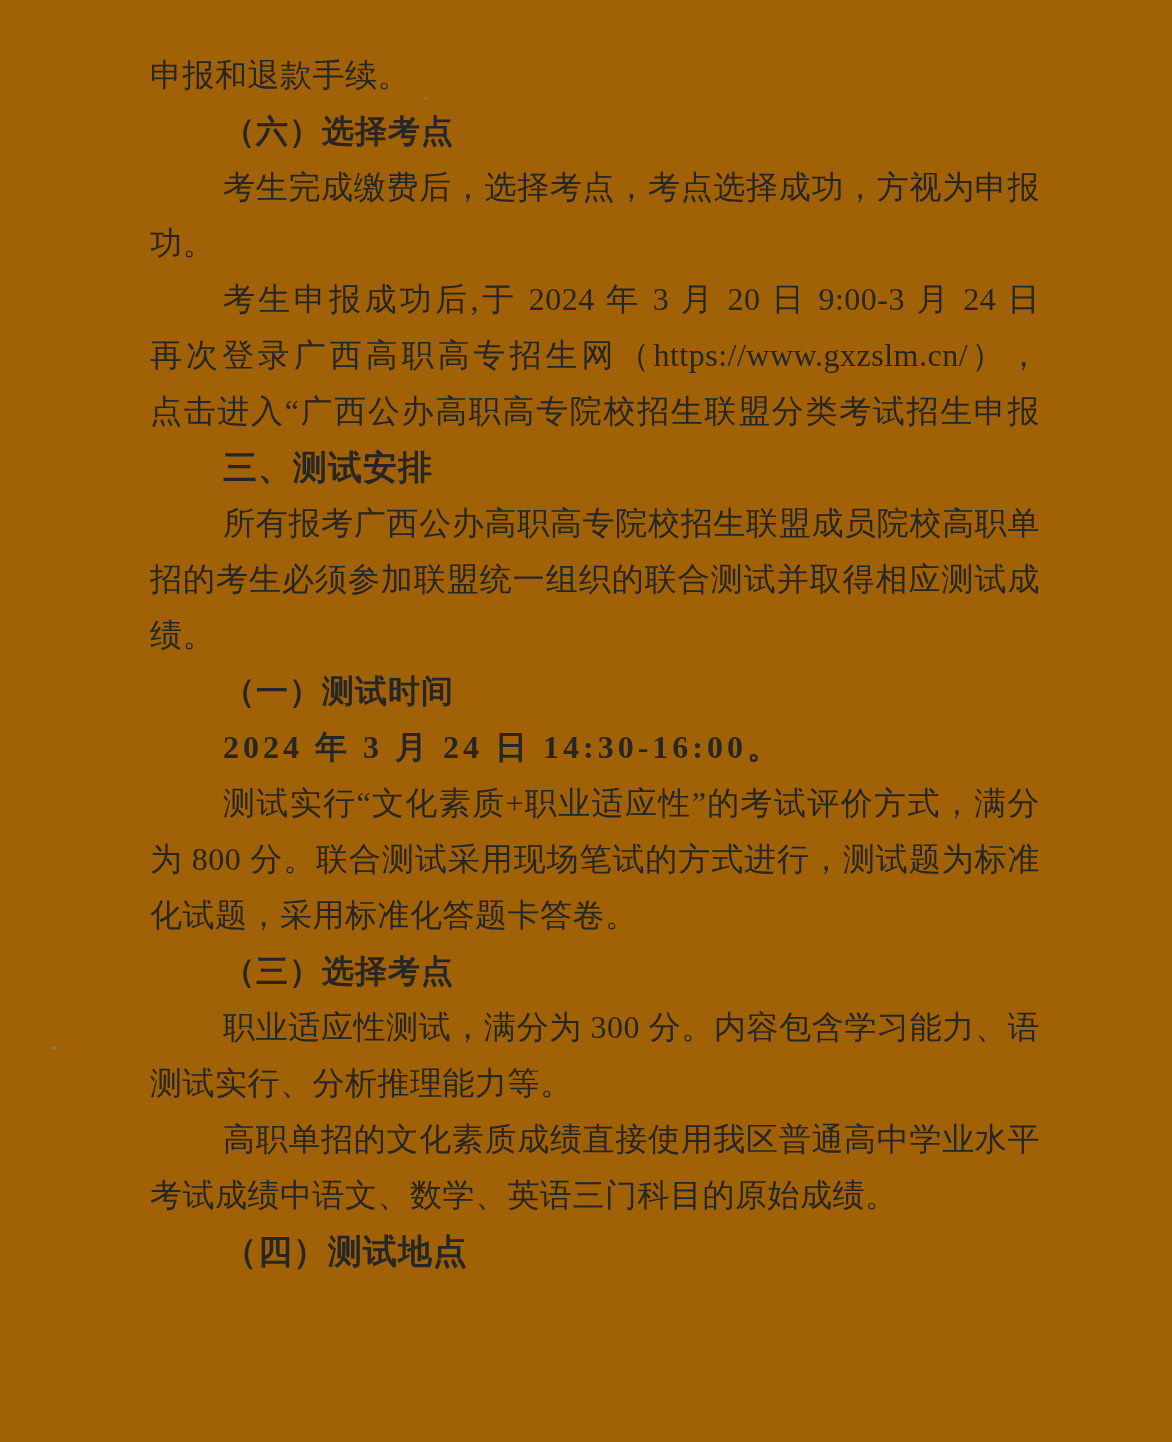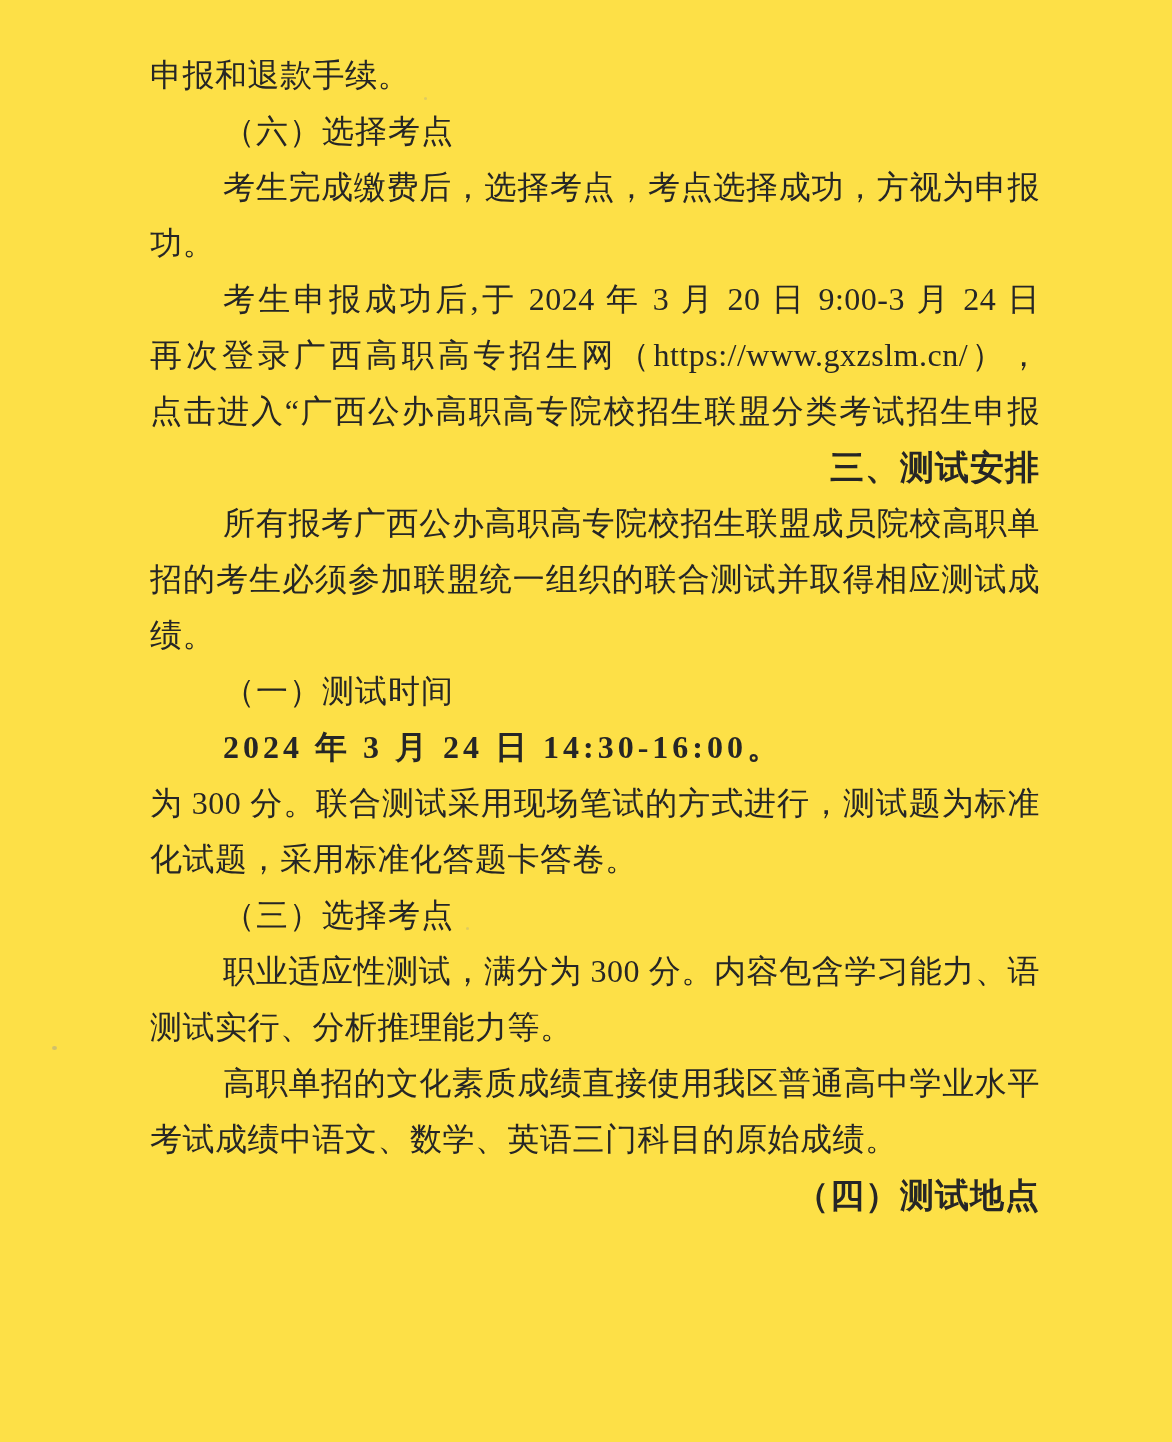--- a/index.html
+++ b/index.html
@@ -4,21 +4,21 @@
 <style>
   html, body {
     margin: 0;
     padding: 0;
     background: #ffffff;
   }
   .page {
     position: relative;
     width: 1172px;
     height: 1442px;
-    background: #fde047;
+    background: #a16207;
     overflow: hidden;
     font-family: "Liberation Serif", "DejaVu Serif", serif;
     color: #262626;
   }
   .doc {
     position: absolute;
     left: 150px;
     top: 47px;
     width: 890px;
   }
@@ -33,29 +33,28 @@
   .indent {
     text-indent: 73px;
   }
   .fill {
     white-space: normal;
     text-align: justify;
     text-align-last: justify;
     text-justify: inter-character;
   }
   .kaiti {
-    font-weight: 400;
+    font-weight: 700;
     letter-spacing: 1px;
   }
   .hei {
     font-family: "Liberation Sans", "DejaVu Sans", sans-serif;
     font-weight: 700;
     font-size: 34px;
     letter-spacing: 1px;
-    text-align: right;
   }
   .sp {
     letter-spacing: 4px;
     font-weight: bold;
   }
   .speck {
     position: absolute;
     background: #9a9a9a;
     border-radius: 50%;
     opacity: 0.45;
@@ -75,21 +74,22 @@
     <div class="ln">功。</div>
     <div class="ln indent fill">考生申报成功后,于 2024 年 3 月 20 日 9:00-3 月 24 日 9:00,</div>
     <div class="ln fill">再次登录广西高职高专招生网（https://www.gxzslm.cn/），</div>
     <div class="ln fill">点击进入“广西公办高职高专院校招生联盟分类考试招生申报系</div>
     <div class="ln hei indent">三、测试安排</div>
     <div class="ln indent fill">所有报考广西公办高职高专院校招生联盟成员院校高职单</div>
     <div class="ln fill">招的考生必须参加联盟统一组织的联合测试并取得相应测试成</div>
     <div class="ln">绩。</div>
     <div class="ln kaiti indent">（一）测试时间</div>
     <div class="ln indent sp">2024 年 3 月 24 日 14:30-16:00。</div>
-    <div class="ln fill">为 300 分。联合测试采用现场笔试的方式进行，测试题为标准</div>
+    <div class="ln indent fill">测试实行“文化素质+职业适应性”的考试评价方式，满分</div>
+    <div class="ln fill">为 800 分。联合测试采用现场笔试的方式进行，测试题为标准</div>
     <div class="ln">化试题，采用标准化答题卡答卷。</div>
     <div class="ln kaiti indent">（三）选择考点</div>
     <div class="ln indent fill">职业适应性测试，满分为 300 分。内容包含学习能力、语言</div>
     <div class="ln">测试实行、分析推理能力等。</div>
     <div class="ln indent fill">高职单招的文化素质成绩直接使用我区普通高中学业水平</div>
     <div class="ln">考试成绩中语文、数学、英语三门科目的原始成绩。</div>
     <div class="ln hei indent">（四）测试地点</div>
   </div>
 
   <div class="speck s1"></div>

